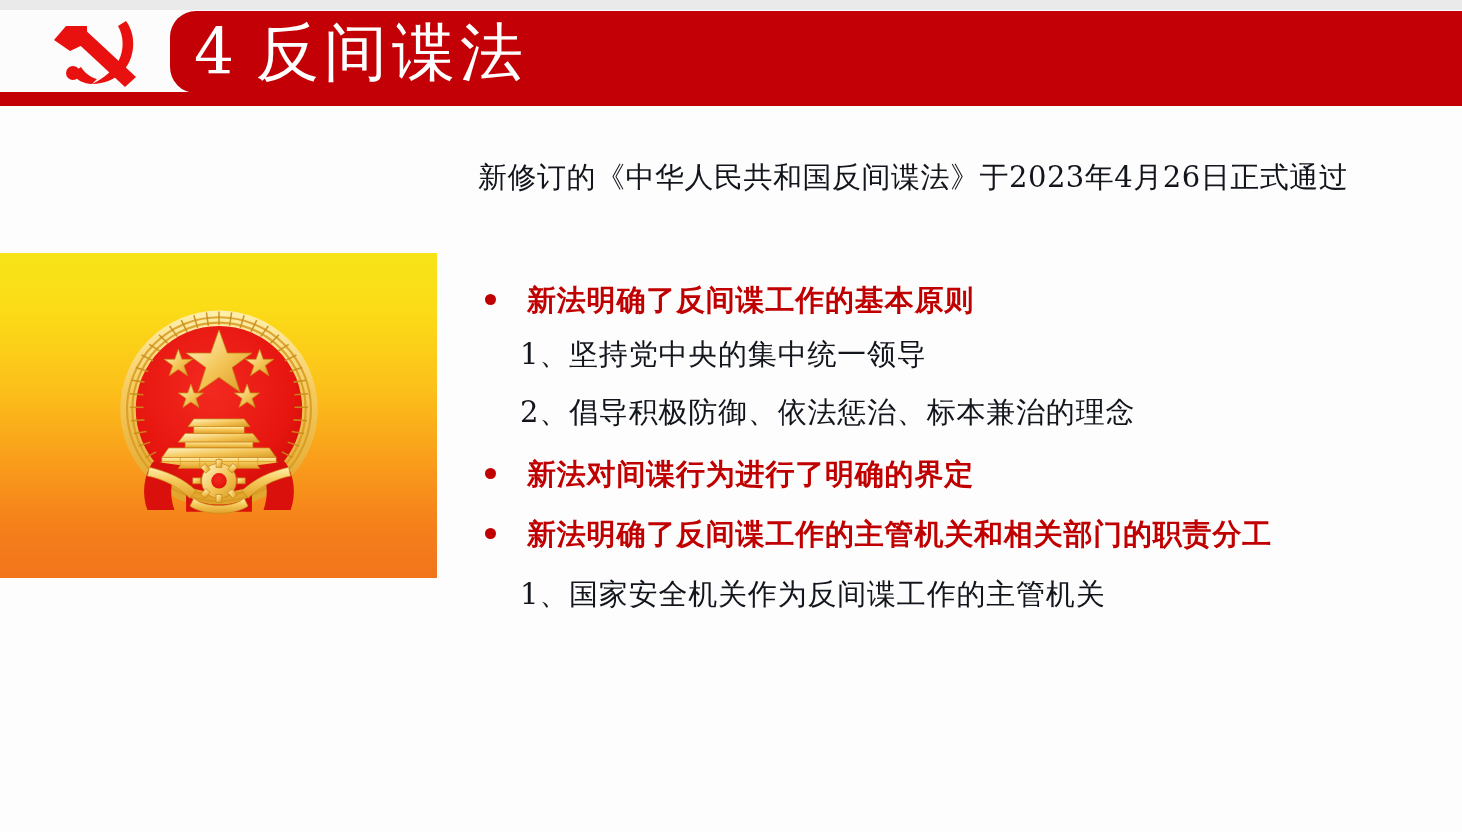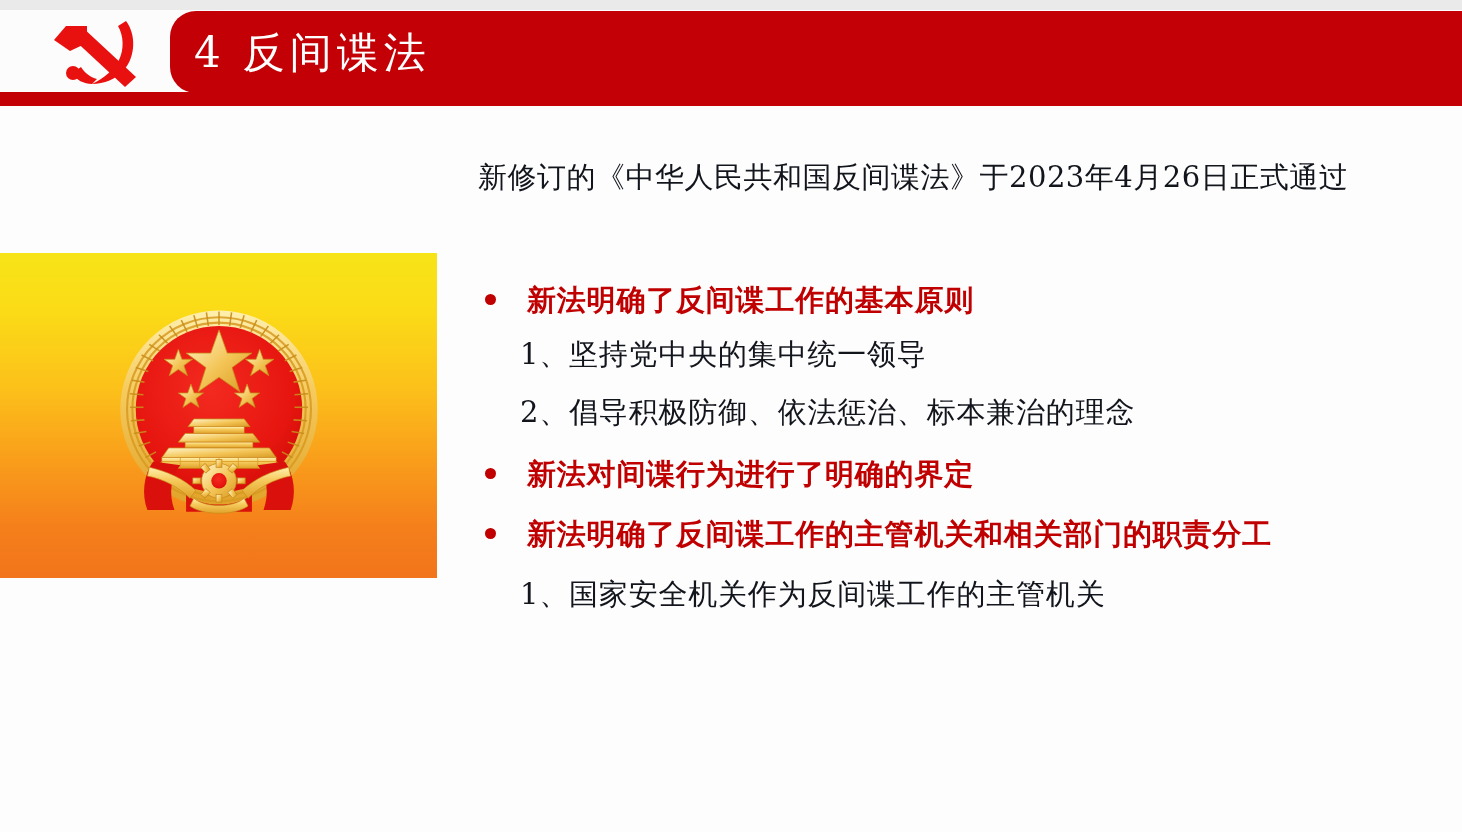--- a/index.html
+++ b/index.html
@@ -60,21 +60,21 @@
     border-top-left-radius: 26px;
     border-bottom-left-radius: 26px;
   }
   #header-title-text {
     position: absolute;
     left: 194px;
     top: 16px;
     height: 74px;
     line-height: 74px;
     color: #ffffff;
-    font-size: 42px;
+    font-size: 63px;
     letter-spacing: 5px;
     font-family: "DejaVu Serif", "Liberation Serif", serif;
     white-space: nowrap;
     z-index: 4;
     text-align: right;
   }
   #header-title-text .num {
     letter-spacing: 2px;
     padding-right: 20px;
   }

